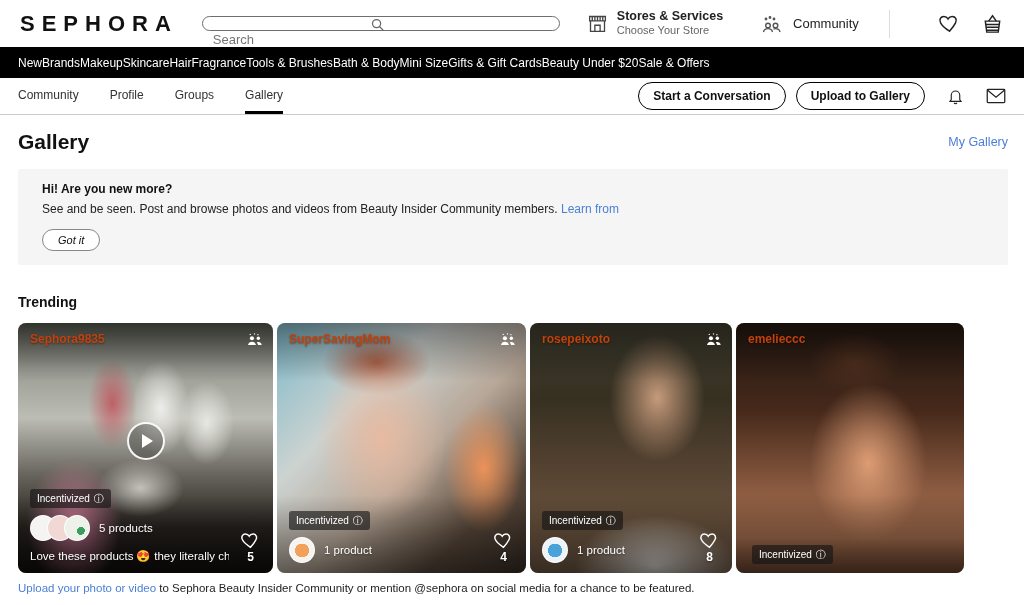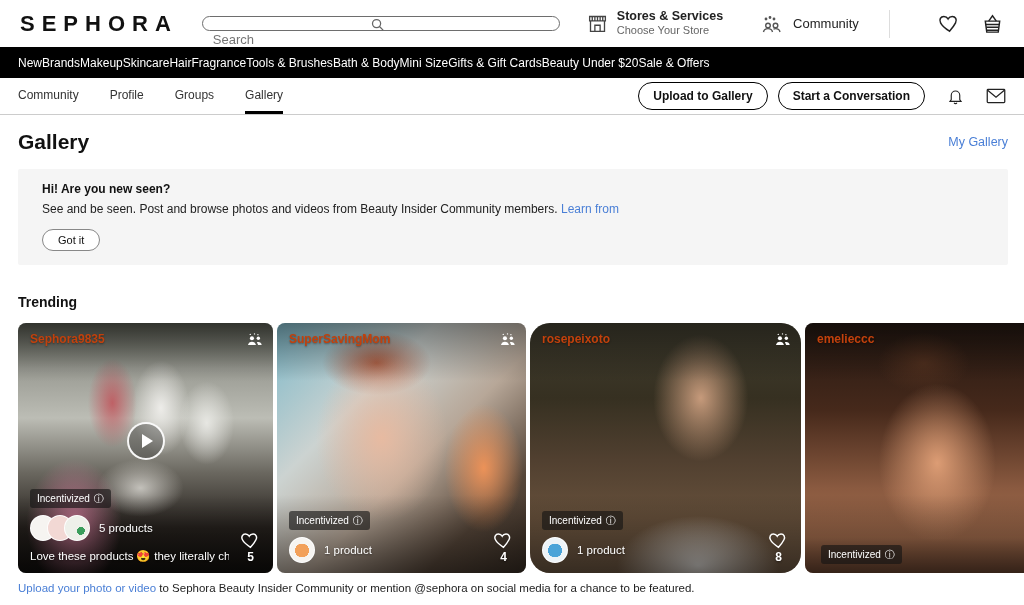--- a/index.html
+++ b/index.html
@@ -45,30 +45,30 @@
   .titlerow { display:flex; align-items:center; margin-top:15px; }
   .page-title { font-size:21px; font-weight:bold; }
   .mygallery { margin-left:auto; font-size:12.5px; color:#4a7fd6; cursor:pointer; }
 
   .banner { background:#f5f5f5; margin-top:15px; padding:13px 24px 14px 24px; border-radius:2px; }
   .banner .b1 { font-size:12px; font-weight:bold; margin-bottom:6px; }
   .banner .b2 { font-size:12px; color:#222; }
   .banner .blink { color:#4a7fd6; cursor:pointer; }
   .gotit { margin-top:13px; background:#fff; border:1px solid #888; border-radius:14px;
            padding:4px 15px; font-size:11px; color:#111; cursor:pointer;
-           font-family:"Liberation Sans", sans-serif; }
+           font-family:"Liberation Sans", sans-serif;font-style:italic; }
 
   .section-title { margin-top:29px; font-size:14px; font-weight:bold; }
 
   
   .cards { display:flex; gap:4px; margin-top:13px; }
   .card { position:relative; height:250px; border-radius:8px; overflow:hidden; cursor:pointer; flex:0 0 auto; }
   .card1 { width:255px; }
   .card2 { width:249px; }
-  .card3 { width:271px;border-radius:20px; }
+  .card3 { width:202px; }
   .card4 { width:228px; }
   .card::before { content:""; position:absolute; inset:0 0 auto 0; height:58px;
      background:linear-gradient(180deg, rgba(0,0,0,.42), rgba(0,0,0,0)); z-index:1; }
   .card::after { content:""; position:absolute; inset:auto 0 0 0; height:78px;
      background:linear-gradient(0deg, rgba(0,0,0,.5), rgba(0,0,0,0)); z-index:1; }
   .media { position:absolute; inset:0; }
   .card1 .media { background:
      radial-gradient(ellipse 68px 92px at 22% 80%, rgba(211,124,156,.88), rgba(211,124,156,0) 70%),
      radial-gradient(ellipse 34px 62px at 37% 32%, rgba(196,62,72,.7), rgba(196,62,72,0) 72%),
      radial-gradient(ellipse 40px 66px at 56% 34%, rgba(242,241,238,.92), rgba(242,241,238,0) 72%),
@@ -195,22 +195,22 @@
 </div>
 
 <div class="subnav">
   <div class="tabs">
     <div class="tab">Community</div>
     <div class="tab">Profile</div>
     <div class="tab">Groups</div>
     <div class="tab active">Gallery</div>
   </div>
   <div class="subnav-right">
+    <button class="pill">Start a Conversation</button>
     <button class="pill">Upload to Gallery</button>
-    <button class="pill">Start a Conversation</button>
     <div class="subnav-icon">
       <svg width="17" height="18" viewBox="0 0 24 24" fill="none" stroke="#222" stroke-width="1.6">
         <path d="M6 17v-6a6 6 0 0 1 12 0v6l1.8 2.5H4.2L6 17z"></path>
           <path d="M10 21.5a2.2 2.2 0 0 0 4 0"></path>
       </svg>
     </div>
     <div class="subnav-icon">
       <svg width="20" height="16" viewBox="0 0 24 19" fill="none" stroke="#222" stroke-width="1.5">
         <rect x="1.5" y="1.5" width="21" height="16" rx="1"></rect>
           <path d="M2 2.5 12 11 22 2.5"></path>
@@ -219,21 +219,21 @@
   </div>
 </div>
 
 <div class="content">
   <div class="titlerow">
     <div class="page-title">Gallery</div>
     <div class="mygallery">My Gallery</div>
   </div>
 
   <div class="banner">
-    <div class="b1">Hi! Are you new seen?</div>
+    <div class="b1">Hi! Are you new more?</div>
     <div class="b2"><span>See and be seen. Post and browse photos and videos from Beauty Insider Community members.</span>
       <span class="blink">Learn from</span>
     </div>
     <button class="gotit">Got it</button>
   </div>
 
   <div class="section-title">Trending</div>
 
   <div class="cards">
 

